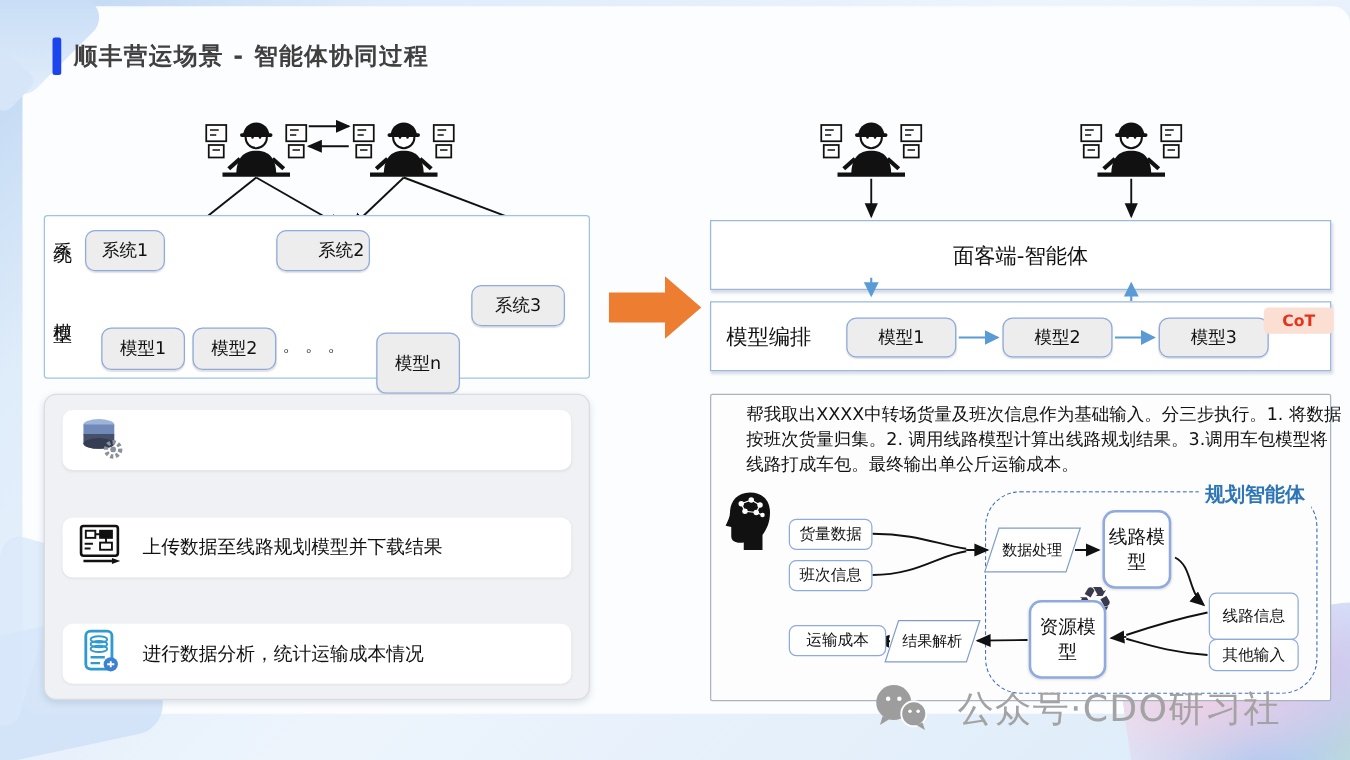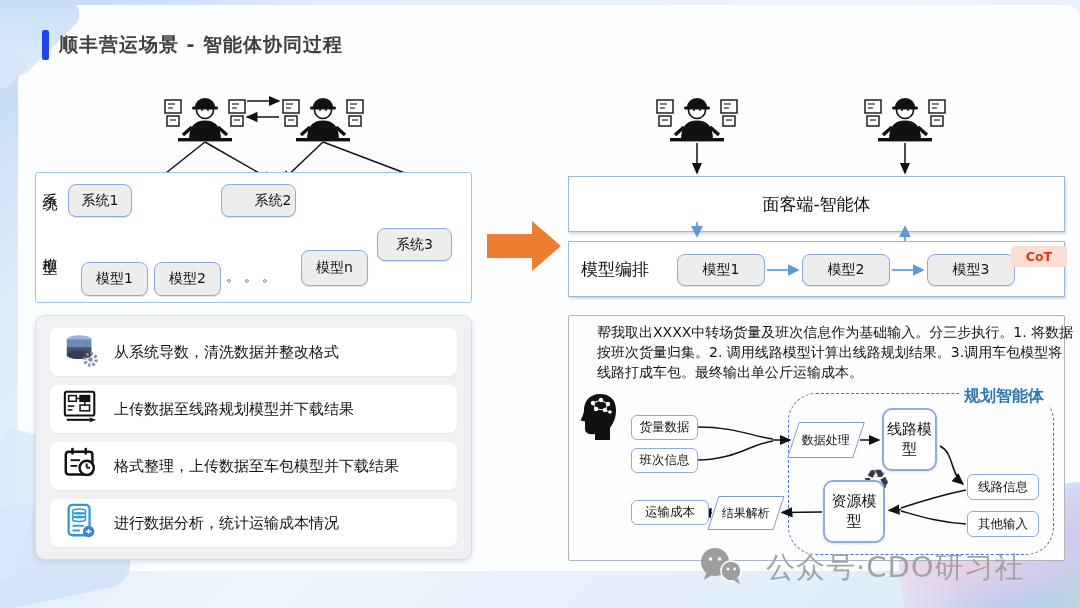--- a/index.html
+++ b/index.html
@@ -157,66 +157,51 @@
 <div class="abs content sys-frame"></div>
 <div class="abs content vlabel" style="left:40px;top:181px;">系统</div>
 <div class="abs content vlabel" style="left:40px;top:246px;">模型</div>
 
 <div class="abs content gbox" style="left:68px;top:184px;width:64px;height:33px;">系统1</div>
 <div class="abs content gbox" style="left:221px;top:184px;width:75px;height:33px;padding-left:29px;">系统2</div>
 <div class="abs content gbox" style="left:377px;top:184px;width:75px;height:33px;margin-top:44px;">系统3</div>
 <div class="abs content gbox" style="left:81px;top:262px;width:67px;height:34px;">模型1</div>
 <div class="abs content gbox" style="left:154px;top:262px;width:67px;height:34px;">模型2</div>
 <div class="abs content" style="left:226px;top:268px;width:76px;font-size:14px;letter-spacing:4px;">。。。</div>
-<div class="abs content gbox" style="left:301px;top:250px;width:67px;height:36px;">模型n</div>
+<div class="abs content gbox" style="left:301px;top:266px;width:67px;height:49px;">模型n</div>
 
 <div class="abs content task-panel">
   <div class="task-row">
     <span>
       <svg width="38" height="38" viewBox="0 0 40 40">
         <ellipse cx="18" cy="9" rx="13" ry="4.5" fill="#9db4d8"></ellipse>
         <path d="M5,9 v8 a13,4.5 0 0 0 26,0 v-8" fill="#7089b8"></path>
         <path d="M5,17 v8 a13,4.5 0 0 0 26,0 v-8" fill="#45516b"></path>
         <ellipse cx="18" cy="25" rx="13" ry="4.5" fill="#343d52"></ellipse>
         <circle cx="30" cy="30" r="6" fill="none" stroke="#8b919c" stroke-width="3.6" stroke-dasharray="2.6 2"></circle>
         <circle cx="30" cy="30" r="2.4" fill="#8b919c"></circle>
       </svg>
     </span>
-    <span class="txt">从系统导数，清洗数据并整改格式</span>
   </div>
   <div class="task-row">
     <span>
       <svg width="38" height="38" viewBox="0 0 40 40" fill="none" stroke="#111">
         <rect x="3" y="4" width="31" height="25" rx="2" stroke-width="2.2"></rect>
         <rect x="7" y="8" width="8" height="6" stroke-width="1.6"></rect>
         <rect x="19" y="8" width="10" height="6" stroke-width="1.6" fill="#111"></rect>
         <rect x="19" y="18" width="10" height="6" stroke-width="1.6"></rect>
         <line x1="15" y1="11" x2="19" y2="11" stroke-width="1.6"></line>
         <line x1="24" y1="14" x2="24" y2="18" stroke-width="1.6"></line>
         <line x1="6" y1="19" x2="13" y2="19" stroke-width="1.6"></line>
         <line x1="6" y1="23" x2="11" y2="23" stroke-width="1.6"></line>
         <line x1="5" y1="33.5" x2="29" y2="33.5" stroke-width="2.2"></line>
         <path d="M29,31 L36,33.5 L29,36 z" fill="#111" stroke="none"></path>
       </svg>
     </span>
     <span class="txt">上传数据至线路规划模型并下载结果</span>
-  </div>
-  <div class="task-row">
-    <span>
-      <svg width="38" height="38" viewBox="0 0 40 40" fill="none" stroke="#111">
-        <rect x="4" y="7" width="28" height="24" rx="3" stroke-width="2.6"></rect>
-        <line x1="11" y1="3" x2="11" y2="10" stroke-width="2.6"></line>
-        <line x1="25" y1="3" x2="25" y2="10" stroke-width="2.6"></line>
-        <line x1="9" y1="16" x2="19" y2="16" stroke-width="2"></line>
-        <line x1="9" y1="22" x2="16" y2="22" stroke-width="2"></line>
-        <circle cx="26" cy="24" r="7.5" fill="#fff" stroke-width="2.6"></circle>
-        <path d="M26,24 L26,19.5 M26,24 L29.5,24" stroke-width="2"></path>
-      </svg>
-    </span>
-    <span class="txt">格式整理，上传数据至车包模型并下载结果</span>
   </div>
   <div class="task-row">
     <span>
       <svg width="38" height="38" viewBox="0 0 40 40" fill="none" stroke="#2f9ad0">
         <rect x="7" y="3" width="22" height="32" rx="4" stroke-width="2.4"></rect>
         <ellipse cx="18" cy="10" rx="7" ry="2.6" stroke-width="1.6"></ellipse>
         <ellipse cx="18" cy="14" rx="7" ry="2.6" stroke-width="1.6"></ellipse>
         <ellipse cx="18" cy="18" rx="7" ry="2.6" stroke-width="1.6"></ellipse>
         <line x1="11" y1="25" x2="23" y2="25" stroke-width="2"></line>
         <line x1="11" y1="30" x2="19" y2="30" stroke-width="2"></line>
@@ -342,21 +327,21 @@
   <div class="p-abs para" style="left:224px;top:106px;width:66px;height:36px;">
     <span>数据处理</span>
   </div>
 
   <div class="p-abs big-model" style="left:313px;top:92px;width:55px;height:63px;">线路模型</div>
 
   <div class="p-abs recycle" style="left:292px;top:146px;">♻</div>
 
   <div class="p-abs big-model" style="left:254px;top:164px;width:62px;height:63px;">资源模型</div>
 
-  <div class="p-abs wbox" style="left:398px;top:158px;width:72px;height:26px;">线路信息</div>
+  <div class="p-abs wbox" style="left:398px;top:158px;width:72px;height:38px;">线路信息</div>
   <div class="p-abs wbox" style="left:398px;top:195px;width:72px;height:26px;">其他输入</div>
 
   <div class="p-abs para" style="left:144px;top:180px;width:66px;height:34px;">
     <span>结果解析</span>
   </div>
 
   <div class="p-abs wbox" style="left:62px;top:184px;width:78px;height:25px;">运输成本</div>
 </div>
 
 <div class="abs watermark">

